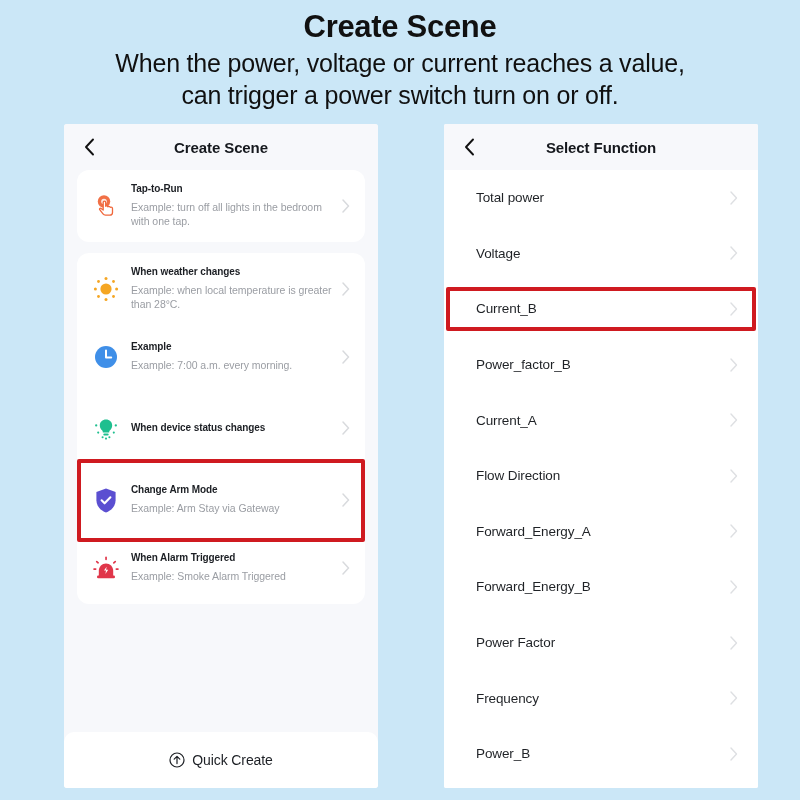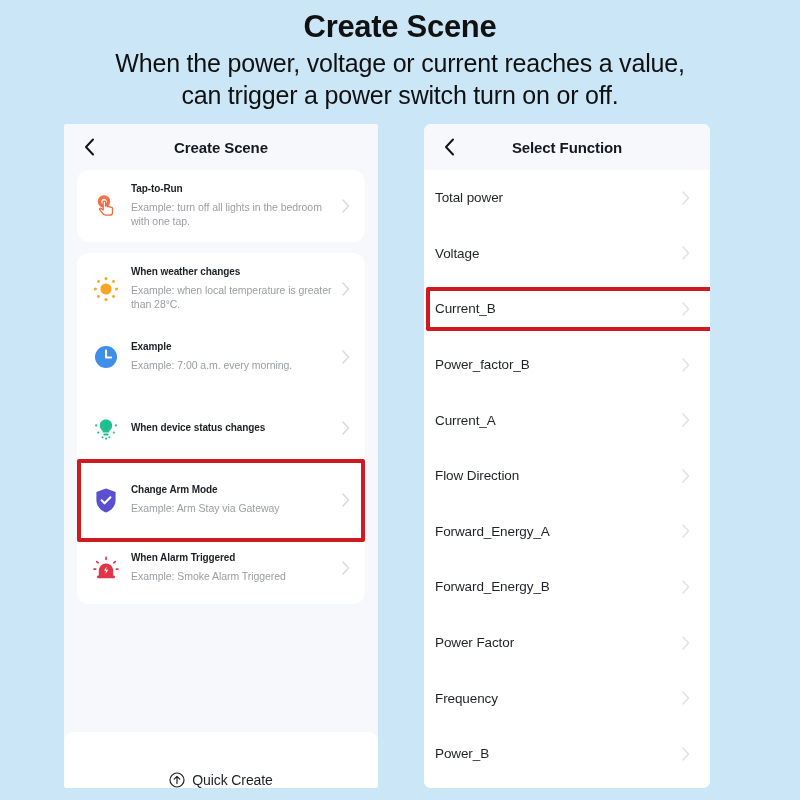--- a/index.html
+++ b/index.html
@@ -51,24 +51,24 @@
     background: #f7f8fb;
     overflow: hidden;
   }
   .phone-left {
     left: 64px;
     width: 314px;
     height: 664px;
     border-radius: 3px;
   }
   .phone-right {
-    left: 424px;
-    width: 286px;
+    left: 444px;
+    width: 314px;
     height: 664px;
-    border-radius: 7px;
+    border-radius: 2px;
   }
 
   
   .navbar {
     position: relative;
     height: 46px;
     background: #f7f8fb;
     display: flex;
     align-items: center;
     justify-content: center;
@@ -157,21 +157,21 @@
 
   
   .quick-bar {
     position: absolute;
     left: 0;
     bottom: 0;
     width: 314px;
     height: 56px;
     background: #ffffff;
     display: flex;
-    align-items: flex-end;
+    align-items: center;
     justify-content: center;
     gap: 7px;
     border-top-left-radius: 10px;
     border-top-right-radius: 10px;
   }
   .quick-label {
     font-size: 14px;
     color: #1c1f24;
     font-weight: 500;
     letter-spacing: -0.1px;
@@ -181,21 +181,21 @@
   .right-body {
     background: #ffffff;
     height: 618px;
     position: relative;
     padding-top: 0;
   }
   .fn-row {
     height: 55.6px;
     display: flex;
     align-items: center;
-    padding: 0 17px 0 11px;
+    padding: 0 17px 0 32px;
     position: relative;
     box-sizing: border-box;
   }
   .fn-label {
     flex: 1;
     font-size: 13.5px;
     color: #1f2226;
     letter-spacing: -0.1px;
   }
   .hl-right {

